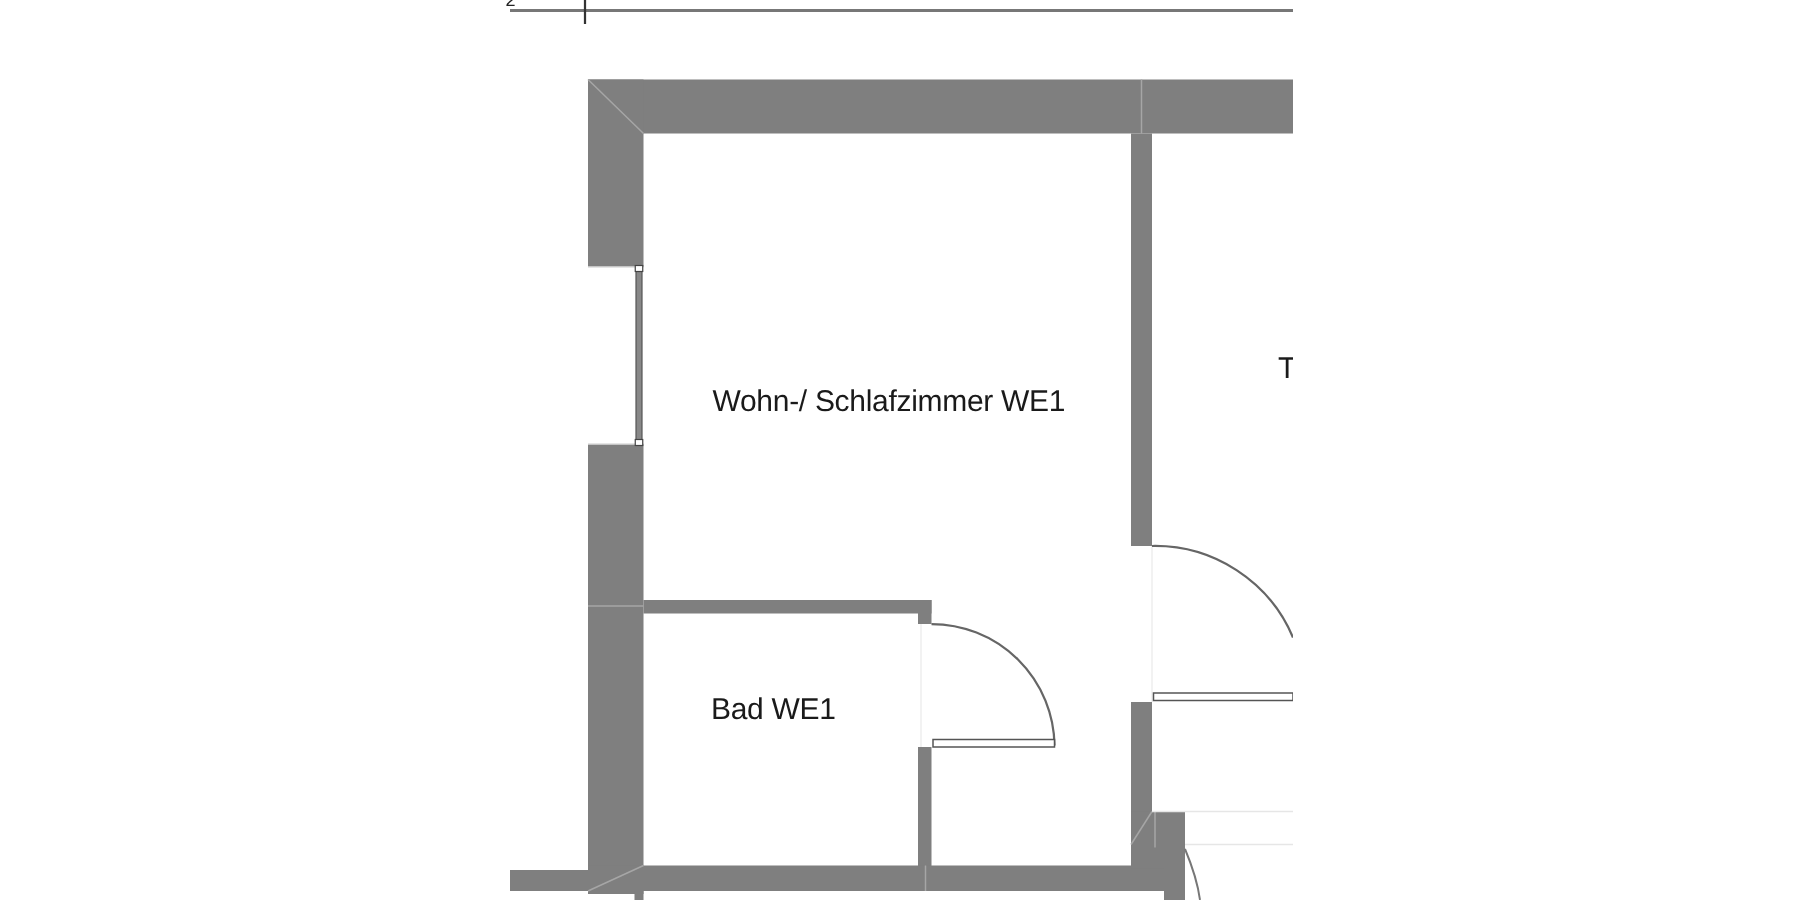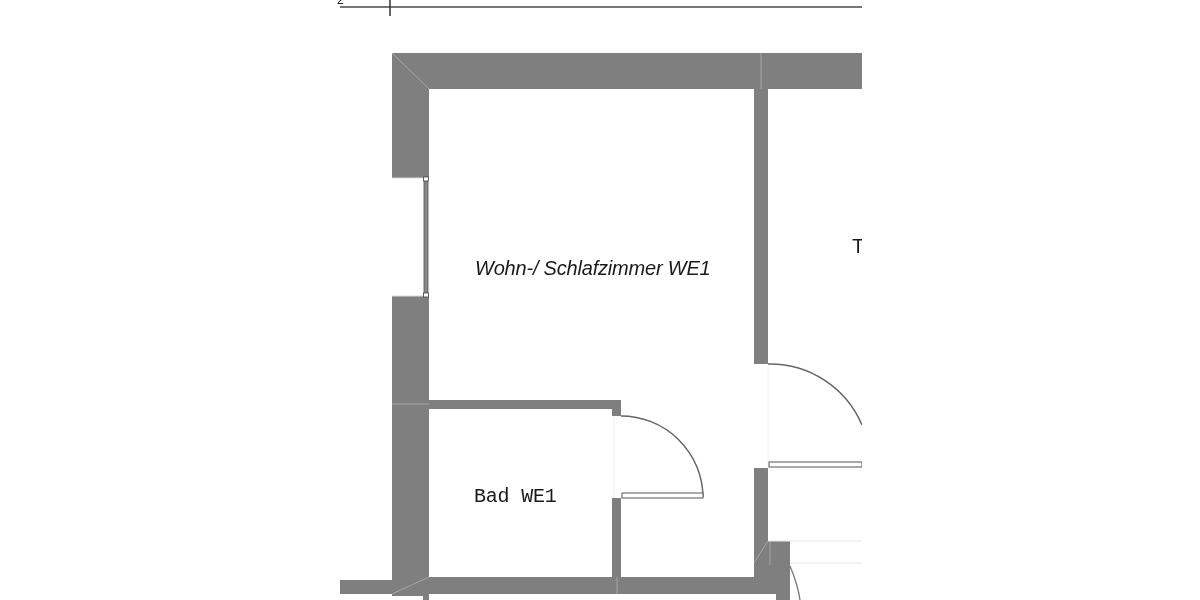--- a/index.html
+++ b/index.html
@@ -83,18 +83,18 @@
       <rect x="769" y="462" width="93" height="5" fill="#fff" stroke="#555" stroke-width="1"></rect>
     </g>
 
     <g fill="none" stroke="#777" stroke-width="1.3">
       <path d="M 790 566 Q 798 585 800 600"></path>
     </g>
   </svg>
 
   <span class="axis-label" style="left:337px; top:-7px;">2</span>
 
-  <span class="room-label" style="left:475px; top:257px;font-style:italic;">Wohn-/ Schlafzimmer WE1</span>
-  <span class="room-label" style="left:474px; top:485px;font-family:Liberation Mono, monospace;">Bad WE1</span>
+  <span class="room-label" style="left:475px; top:257px;">Wohn-/ Schlafzimmer WE1</span>
+  <span class="room-label" style="left:474px; top:462px;">Bad WE1</span>
   <span class="room-label" style="left:852px; top:235px;">T</span>
 </div>
 
 <div style="position:absolute; left:862px; top:0; width:338px; height:600px; background:#fff;"></div>
 
 </body></html>

